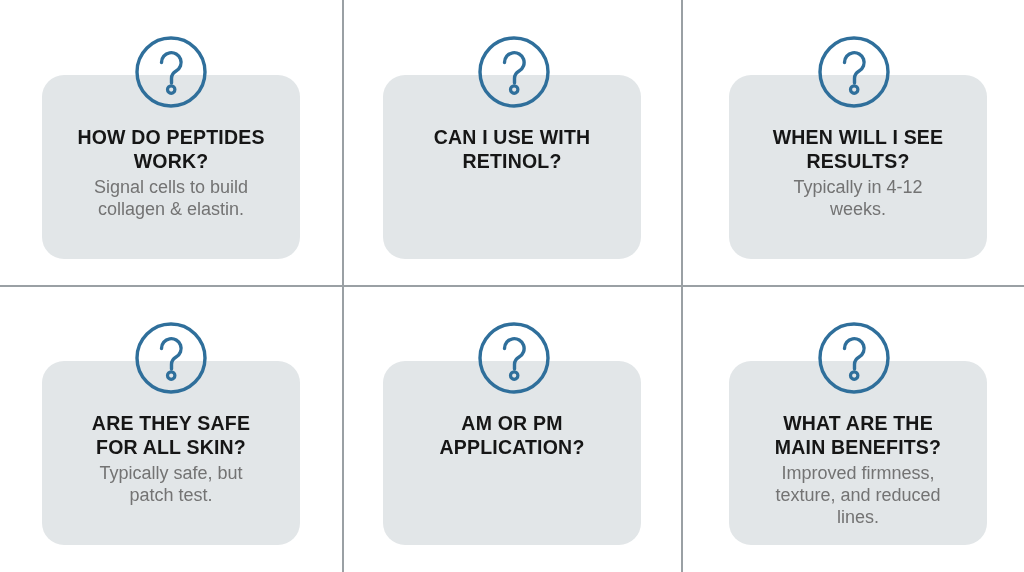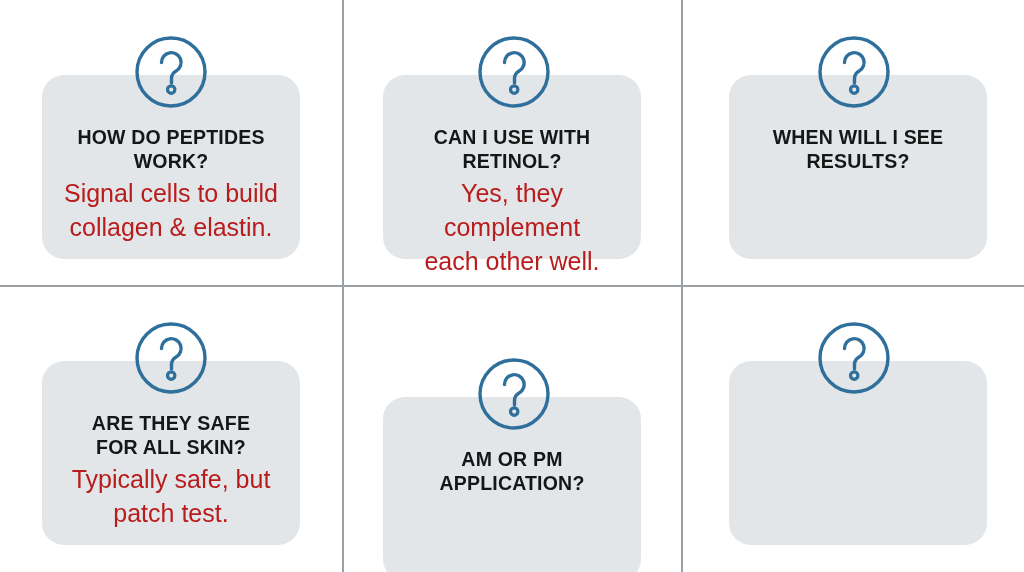--- a/index.html
+++ b/index.html
@@ -44,21 +44,21 @@
   
   .cell {
     position: absolute;
     width: 341px;
     height: 248px;
   }
   .cell.c0 { left: 0px;   top: 0px; }
   .cell.c1 { left: 343px; top: 0px; }
   .cell.c2 { left: 683px; top: 0px; }
   .cell.c3 { left: 0px;   top: 286px; border-radius: 21px; }
-  .cell.c4 { left: 343px; top: 286px; margin-top: 36px; }
+  .cell.c4 { left: 343px; top: 286px; }
   .cell.c5 { left: 683px; top: 286px; }
 
   
   .card {
     position: absolute;
     left: 42px;
     top: 75px;
     width: 258px;
     height: 184px;
     background: #e2e6e8;
@@ -96,24 +96,24 @@
   .q-title {
     font-size: 19.5px;
     font-weight: bold;
     line-height: 24px;
     letter-spacing: 0.2px;
     color: #161616;
     margin: 0 0 3px 0;
     white-space: pre-line;
   }
   .q-answer {
-    font-size: 25px;
+    font-size: 18px;
     font-weight: normal;
-    line-height: 34px;
-    color: #b91c1c;
+    line-height: 22px;
+    color: #737373;
     margin: 0;
     white-space: pre-line;
   }
 </style>
 </head>
 <body>
 
 <div id="board">
 
   <div class="divider-v v1"></div>
@@ -136,38 +136,38 @@
         <circle cx="37.2" cy="54.6" r="3.7" fill="none" stroke="#2f6f9b" stroke-width="3.2"></circle>
       </svg>
     </div>
   </div>
 
   <div class="cell c1">
     <div class="card">
       <div class="card-text">
         <div class="q-title">CAN I USE WITH
 RETINOL?</div>
-        <div class="q-answer">Yes, they complement
-each other well.</div>
       </div>
     </div>
     <div class="icon-wrap">
       <svg viewBox="0 0 74 74" xmlns="http://www.w3.org/2000/svg">
         <circle cx="37" cy="37" r="34" fill="none" stroke="#2f6f9b" stroke-width="3.4"></circle>
         <path d="M27.5 27.5 a9.8 9.8 0 1 1 14.6 8.5 c-3.4 2-4.6 4.2-4.6 7.4 l0 4.6" fill="none" stroke="#2f6f9b" stroke-width="3.4" stroke-linecap="round" stroke-linejoin="round"></path>
         <circle cx="37.2" cy="54.6" r="3.7" fill="none" stroke="#2f6f9b" stroke-width="3.2"></circle>
       </svg>
     </div>
   </div>
 
   <div class="cell c2">
     <div class="card">
       <div class="card-text">
         <div class="q-title">WHEN WILL I SEE
 RESULTS?</div>
+        <div class="q-answer">Typically in 4-12
+weeks.</div>
       </div>
     </div>
     <div class="icon-wrap">
       <svg viewBox="0 0 74 74" xmlns="http://www.w3.org/2000/svg">
         <circle cx="37" cy="37" r="34" fill="none" stroke="#2f6f9b" stroke-width="3.4"></circle>
         <path d="M27.5 27.5 a9.8 9.8 0 1 1 14.6 8.5 c-3.4 2-4.6 4.2-4.6 7.4 l0 4.6" fill="none" stroke="#2f6f9b" stroke-width="3.4" stroke-linecap="round" stroke-linejoin="round"></path>
         <circle cx="37.2" cy="54.6" r="3.7" fill="none" stroke="#2f6f9b" stroke-width="3.2"></circle>
       </svg>
     </div>
   </div>
@@ -202,20 +202,25 @@
         <circle cx="37" cy="37" r="34" fill="none" stroke="#2f6f9b" stroke-width="3.4"></circle>
         <path d="M27.5 27.5 a9.8 9.8 0 1 1 14.6 8.5 c-3.4 2-4.6 4.2-4.6 7.4 l0 4.6" fill="none" stroke="#2f6f9b" stroke-width="3.4" stroke-linecap="round" stroke-linejoin="round"></path>
         <circle cx="37.2" cy="54.6" r="3.7" fill="none" stroke="#2f6f9b" stroke-width="3.2"></circle>
       </svg>
     </div>
   </div>
 
   <div class="cell c5">
     <div class="card">
       <div class="card-text">
+        <div class="q-title">WHAT ARE THE
+MAIN BENEFITS?</div>
+        <div class="q-answer">Improved firmness,
+texture, and reduced
+lines.</div>
       </div>
     </div>
     <div class="icon-wrap">
       <svg viewBox="0 0 74 74" xmlns="http://www.w3.org/2000/svg">
         <circle cx="37" cy="37" r="34" fill="none" stroke="#2f6f9b" stroke-width="3.4"></circle>
         <path d="M27.5 27.5 a9.8 9.8 0 1 1 14.6 8.5 c-3.4 2-4.6 4.2-4.6 7.4 l0 4.6" fill="none" stroke="#2f6f9b" stroke-width="3.4" stroke-linecap="round" stroke-linejoin="round"></path>
         <circle cx="37.2" cy="54.6" r="3.7" fill="none" stroke="#2f6f9b" stroke-width="3.2"></circle>
       </svg>
     </div>
   </div>

